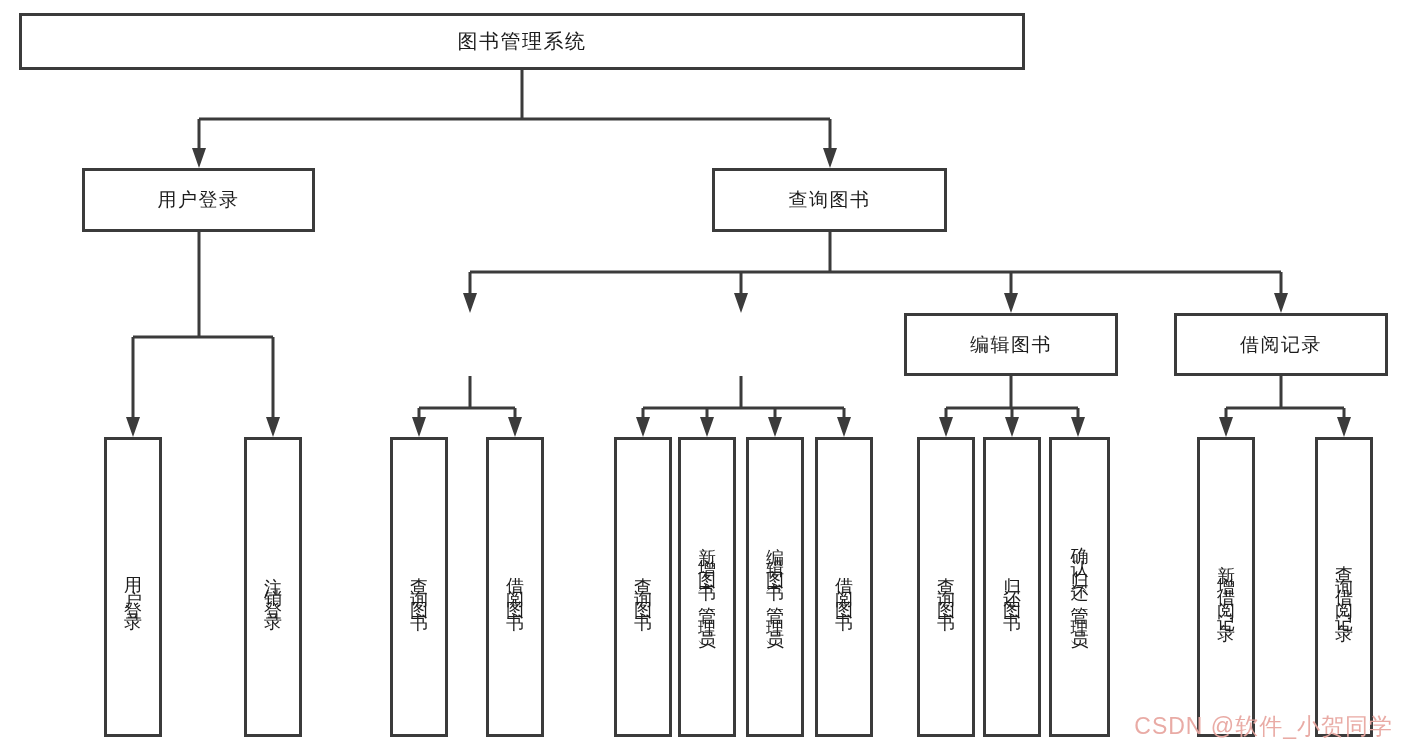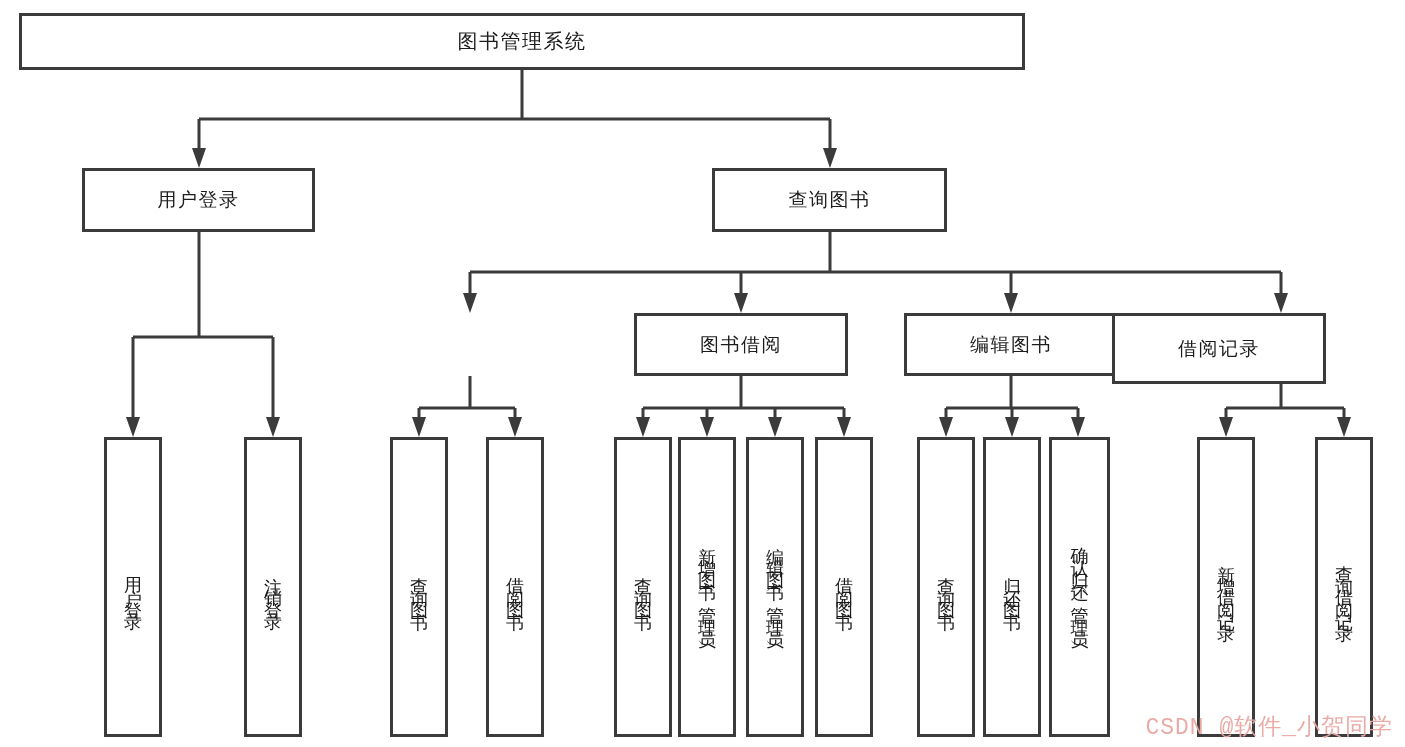--- a/index.html
+++ b/index.html
@@ -21,21 +21,21 @@
     display:flex;align-items:center;justify-content:center;
   }
   .vtext{
     writing-mode:vertical-rl;
     font-size:18px;letter-spacing:12px;line-height:1;
     white-space:nowrap;
   }
   .watermark{
     position:absolute;right:12px;bottom:5px;
     font-size:23px;letter-spacing:1px;
-    color:#e8a7a1;opacity:0.95;z-index:5;white-space:nowrap;font-family:Liberation Mono, monospace;
+    color:#e8a7a1;opacity:0.95;z-index:5;white-space:nowrap;
   }
 </style>
 </head>
 <body>
 
 <div class="stage">
 
   <svg class="wires" viewBox="0 0 1405 747" aria-hidden="true">
 
     <path d="M522 70 V119
@@ -71,23 +71,22 @@
          M939 417 L953 417 L946 437 Z M1005 417 L1019 417 L1012 437 Z
          M1071 417 L1085 417 L1078 437 Z
          M1219 417 L1233 417 L1226 437 Z M1337 417 L1351 417 L1344 437 Z" fill="#3b3b3b" stroke="none"></path>
   </svg>
 
   <div class="hbox root" style="left:19px;top:13px;width:1006px;height:57px">图书管理系统</div>
 
   <div class="hbox" style="left:82px;top:168px;width:233px;height:64px">用户登录</div>
   <div class="hbox" style="left:712px;top:168px;width:235px;height:64px">查询图书</div>
 
-  <div class="hbox" style="left:634px;top:313px;width:214px;height:63px">图书借阅</div>
   <div class="hbox" style="left:904px;top:313px;width:214px;height:63px">编辑图书</div>
-  <div class="hbox" style="left:1112px;top:313px;width:214px;height:71px">借阅记录</div>
+  <div class="hbox" style="left:1174px;top:313px;width:214px;height:63px">借阅记录</div>
 
   <div class="vbox" style="left:104px">
     <span class="vtext">用户登录</span>
   </div>
   <div class="vbox" style="left:244px">
     <span class="vtext">注销登录</span>
   </div>
 
   <div class="vbox" style="left:390px">
     <span class="vtext">查询图书</span>

